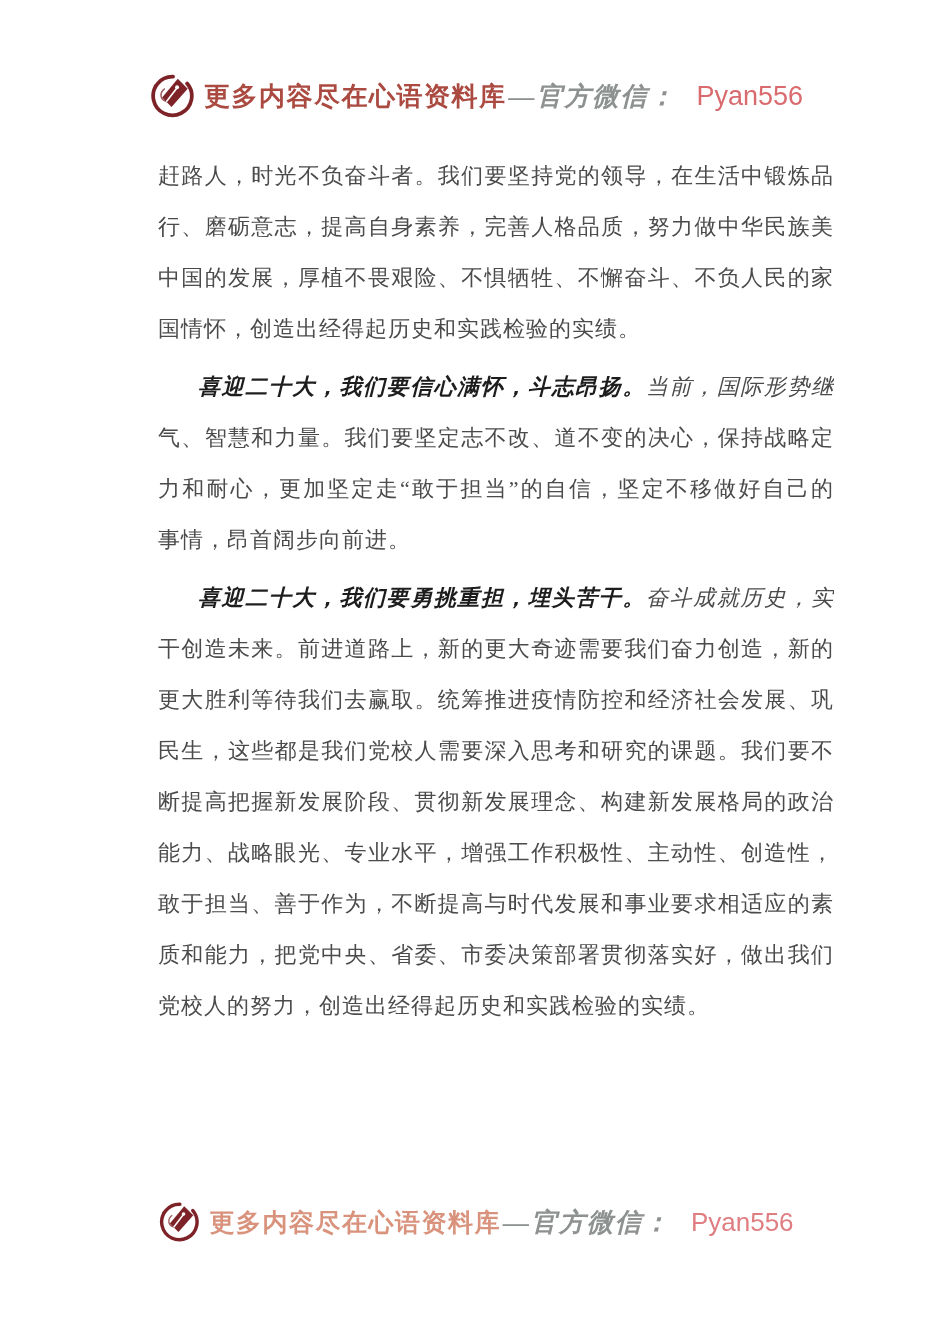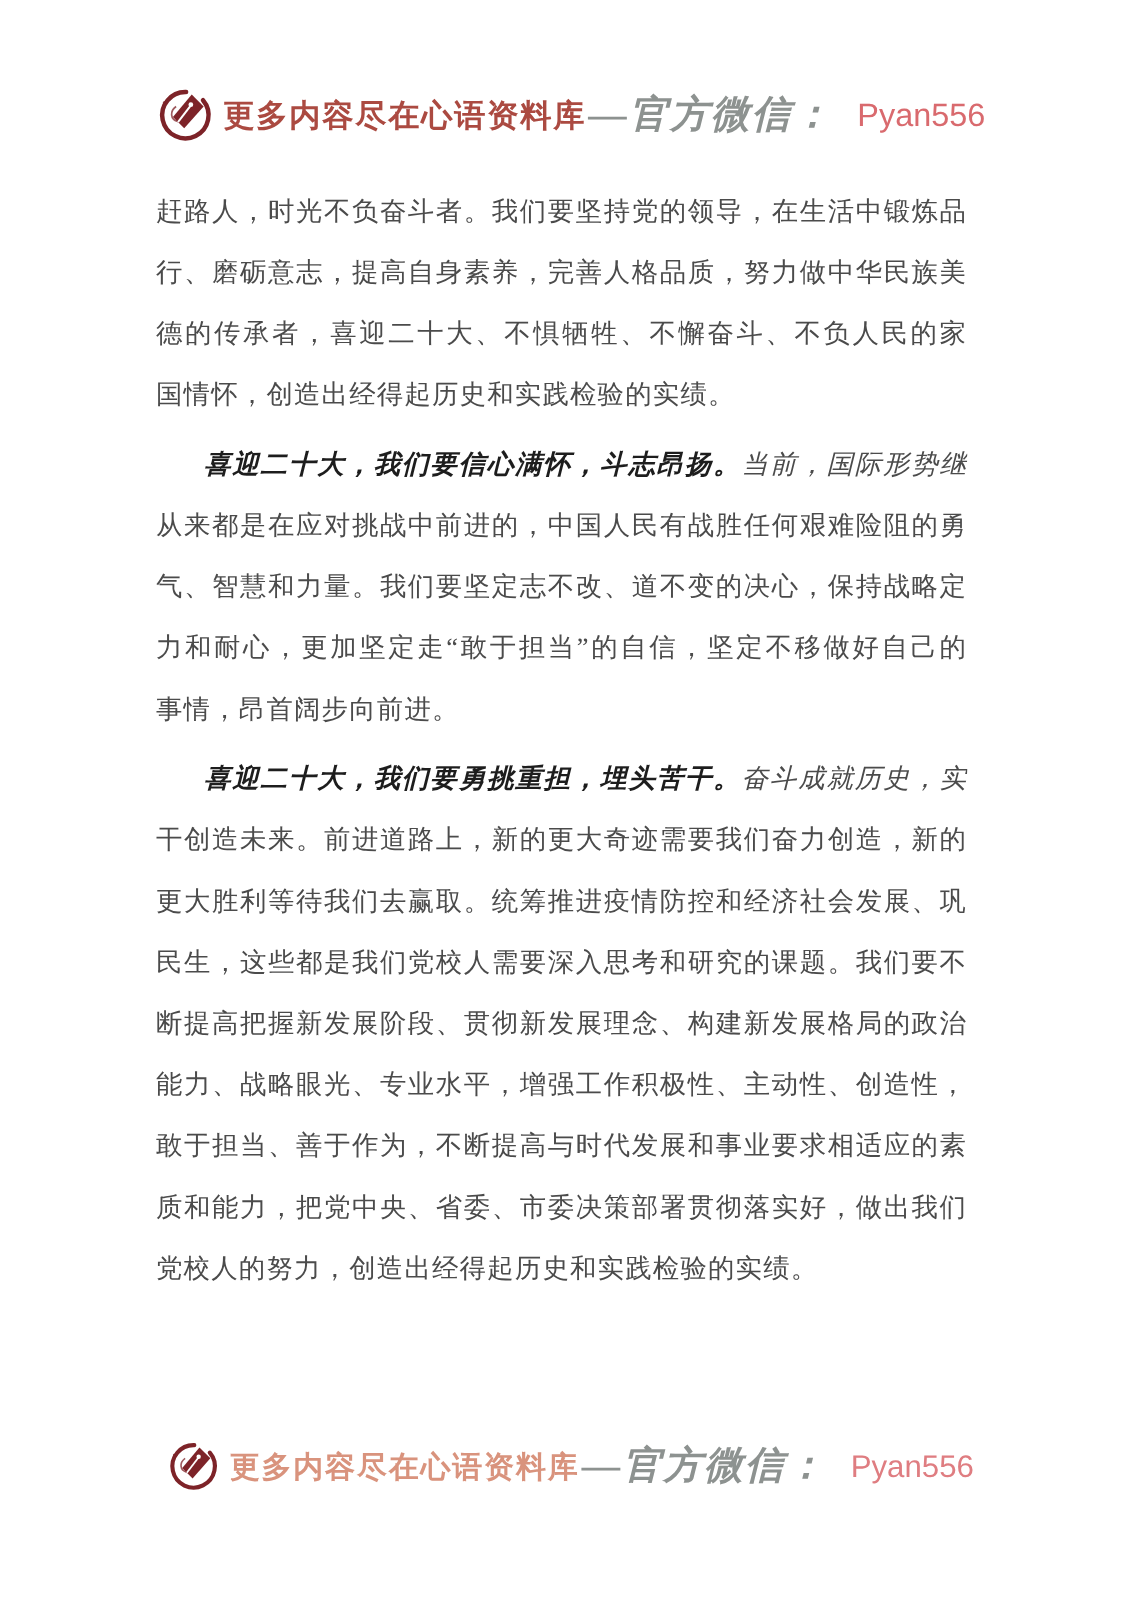--- a/index.html
+++ b/index.html
@@ -24,29 +24,29 @@
   }
   .banner.header{top:72px;}
   .banner.footer{top:1200px;}
   .logo{display:inline-flex;align-items:center;margin-right:9px;}
   .brand{
     font-size:26px;font-weight:bold;color:var(--brand-red);
     letter-spacing:1.5px;
   }
   .footer .brand{color:var(--footer-brand);font-size:25px;}
   .wechat-label{
-    font-size:32px;color:var(--wechat-gray);font-style:italic;
+    font-size:26px;color:var(--wechat-gray);font-style:italic;
     font-weight:bold;letter-spacing:2px;margin-left:2px;text-align:right;
   }
   .wechat-id{
     font-family:"Liberation Sans","DejaVu Sans",sans-serif;
     font-size:27px;color:var(--wechat-pink);margin-left:20px;
   }
   .footer .wechat-id{color:var(--footer-pink);font-size:26px;}
-  .doc-body{position:absolute;top:150px;left:130px;width:676px;}
+  .doc-body{position:absolute;top:150px;left:158px;width:676px;}
   .paragraph{margin:0 0 7px 0;}
   .line{
     height:51px;line-height:51px;font-size:22px;color:var(--body-text);
     overflow:hidden;white-space:nowrap;
   }
   .line.justify{
     white-space:normal;
     text-align:justify;text-align-last:justify;
   }
   .line.indent{padding-left:40px;font-style:italic;}
@@ -72,26 +72,25 @@
     </span>
     <span class="brand">更多内容尽在心语资料库</span>
     <span class="wechat-label">—官方微信：</span>
     <span class="wechat-id">Pyan556</span>
   </div>
 
   <div class="doc-body" id="doc-body">
       <div class="paragraph">
         <div class="line justify"><span class="seg">赶路人，时光不负奋斗者。我们要坚持党的领导，在生活中锻炼品</span></div>
         <div class="line justify"><span class="seg">行、磨砺意志，提高自身素养，完善人格品质，努力做中华民族美</span></div>
-        <div class="line justify"><span class="seg">德的传承者，喜迎二十大、不惧牺牲、不懈奋斗、不负人民的家</span></div>
+        <div class="line justify"><span class="seg">中国的发展，厚植不畏艰险、不惧牺牲、不懈奋斗、不负人民的家</span></div>
         <div class="line"><span class="seg">国情怀，创造出经得起历史和实践检验的实绩。</span></div>
       </div>
       <div class="paragraph">
         <div class="line justify indent"><span class="seg bold">喜迎二十大，我们要信心满怀，斗志昂扬。</span><span class="seg">当前，国际形势继</span></div>
-        <div class="line justify"><span class="seg">从来都是在应对挑战中前进的，中国人民有战胜任何艰难险阻的勇</span></div>
         <div class="line justify"><span class="seg">气、智慧和力量。我们要坚定志不改、道不变的决心，保持战略定</span></div>
         <div class="line justify"><span class="seg">力和耐心，更加坚定走“敢于担当”的自信，坚定不移做好自己的</span></div>
         <div class="line"><span class="seg">事情，昂首阔步向前进。</span></div>
       </div>
       <div class="paragraph">
         <div class="line justify indent"><span class="seg bold">喜迎二十大，我们要勇挑重担，埋头苦干。</span><span class="seg">奋斗成就历史，实</span></div>
         <div class="line justify"><span class="seg">干创造未来。前进道路上，新的更大奇迹需要我们奋力创造，新的</span></div>
         <div class="line justify"><span class="seg">更大胜利等待我们去赢取。统筹推进疫情防控和经济社会发展、巩</span></div>
         <div class="line justify"><span class="seg">民生，这些都是我们党校人需要深入思考和研究的课题。我们要不</span></div>
         <div class="line justify"><span class="seg">断提高把握新发展阶段、贯彻新发展理念、构建新发展格局的政治</span></div>

